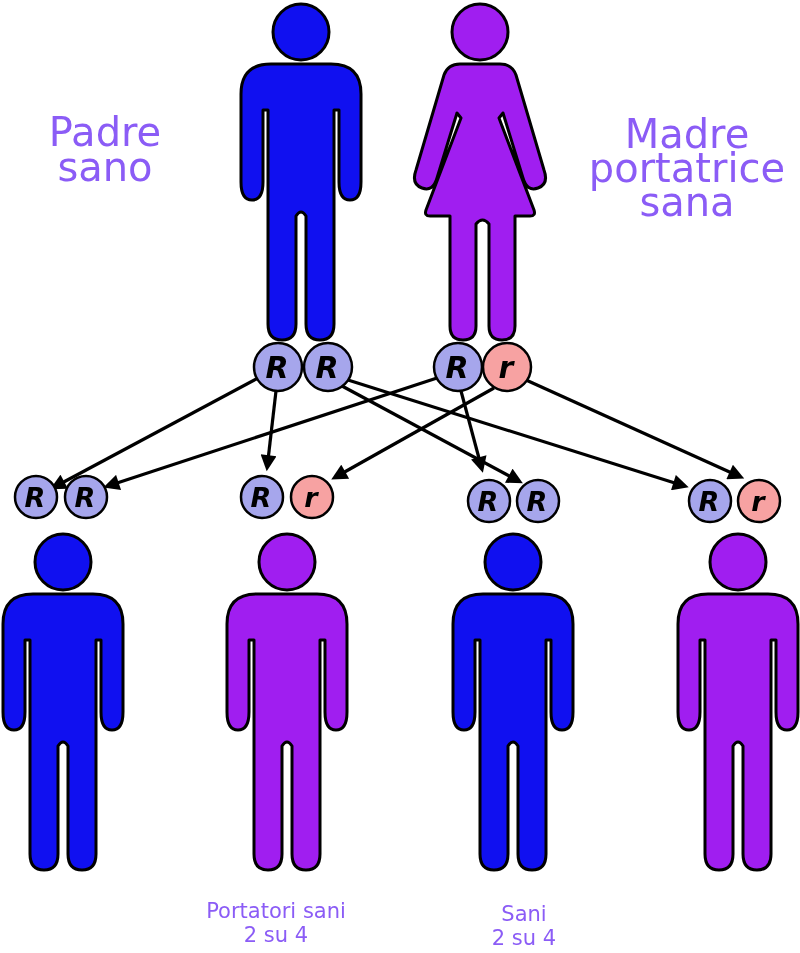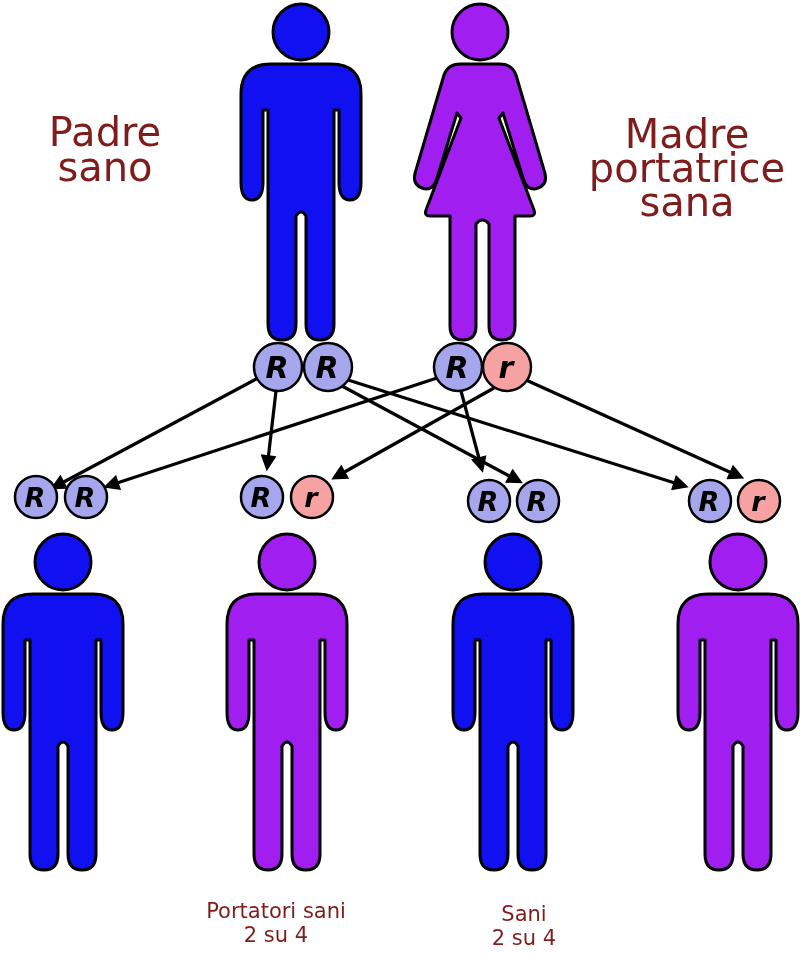--- a/index.html
+++ b/index.html
@@ -1,18 +1,18 @@
 <!DOCTYPE html>
 <html><head>
 <meta charset="utf-8">
 <style>
   html,body{margin:0;padding:0;background:#fff;}
   .stage{
     position:relative;width:800px;height:953px;background:#ffffff;overflow:hidden;
-    font-family:"DejaVu Sans","Liberation Sans",sans-serif;color:#7f1d1d;
+    font-family:"DejaVu Sans","Liberation Sans",sans-serif;color:#8b5cf6;
   }
   .stage svg{position:absolute;left:0;top:0;}
   .lbl{position:absolute;text-align:center;white-space:nowrap;}
   .lbl-parent{font-size:40px;line-height:35px;}
   .lbl-madre{line-height:34px;}
   .lbl-caption{font-size:21px;line-height:24px;}
   .allele-letter{font-family:"DejaVu Sans","Liberation Sans",sans-serif;font-weight:bold;font-style:italic;}
 </style>
 </head>
 <body>

